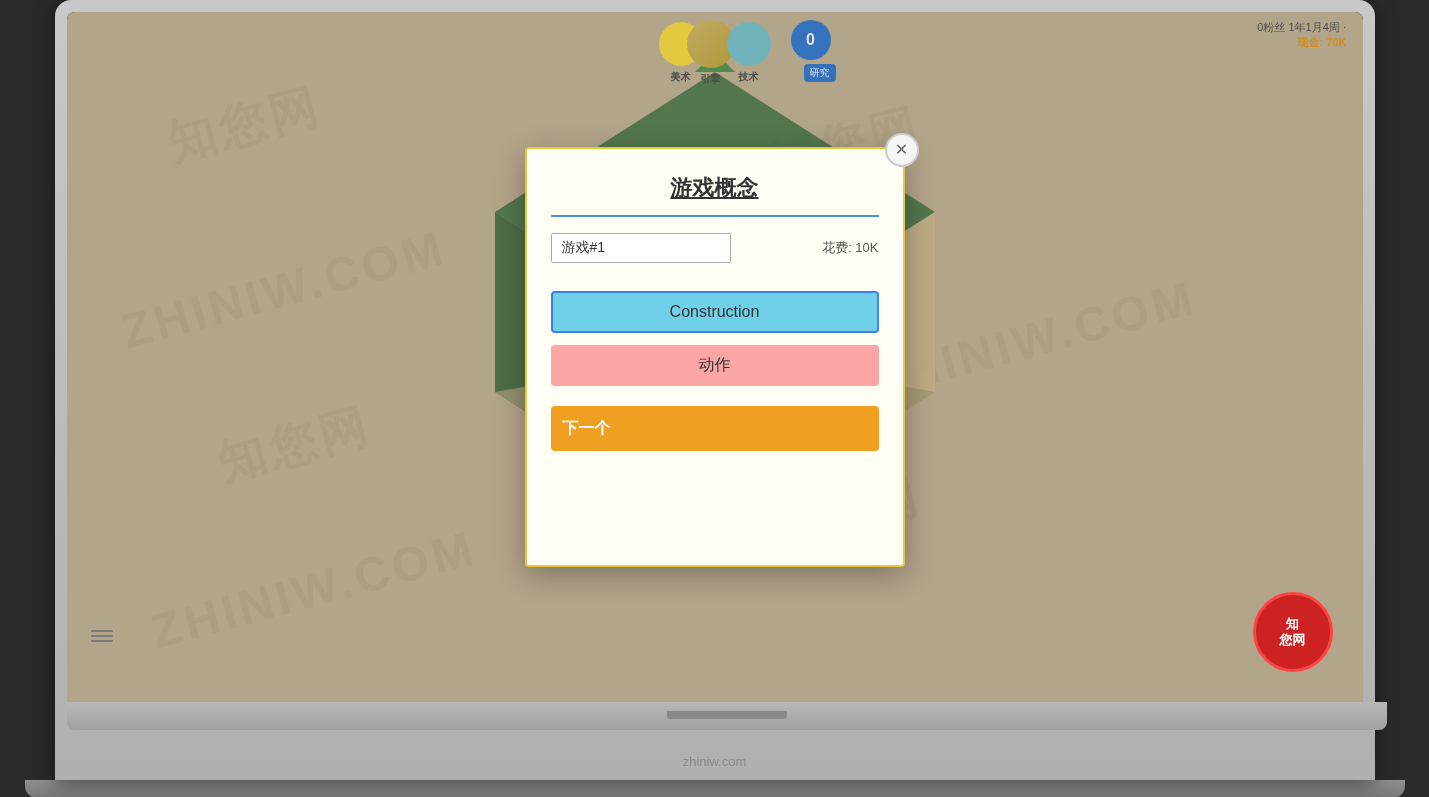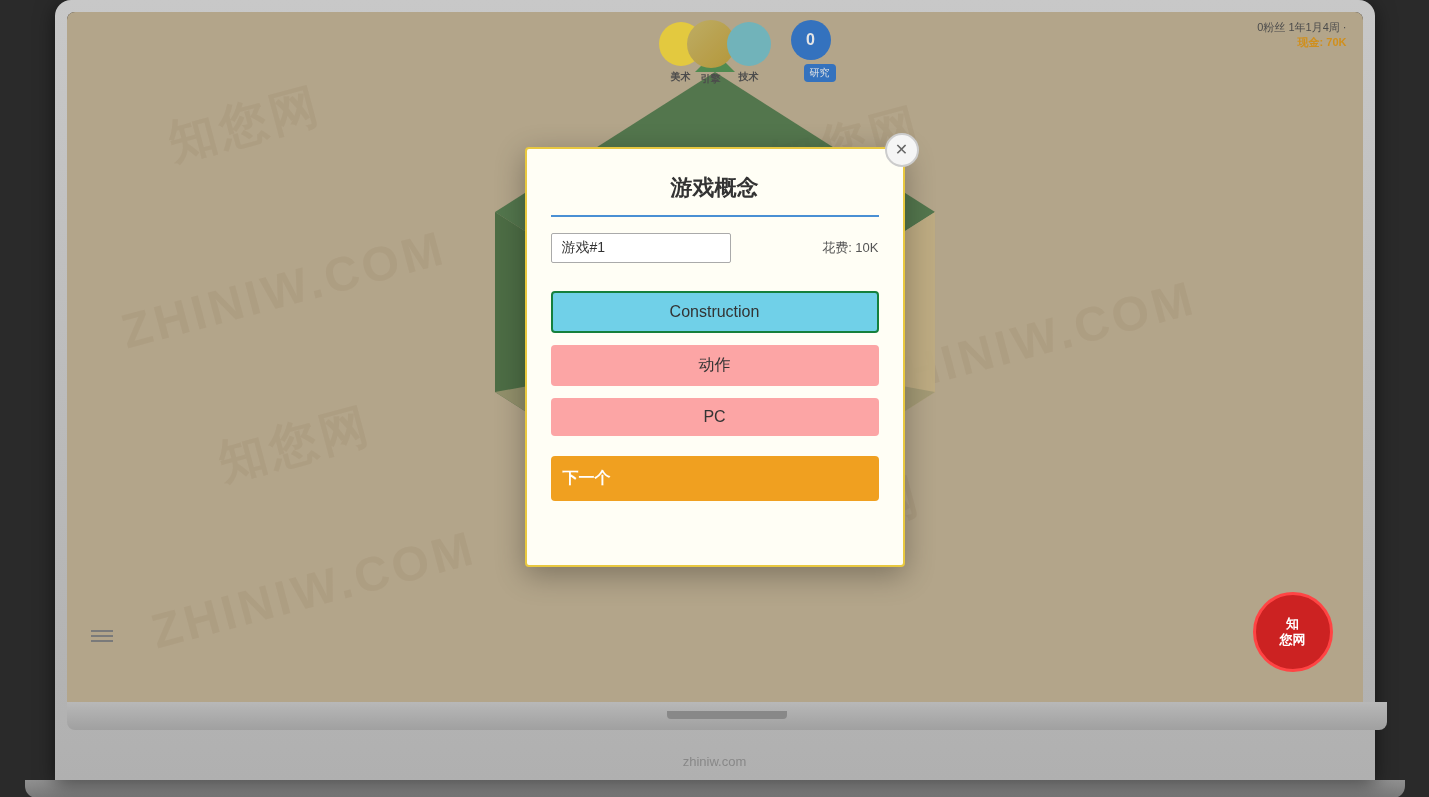--- a/index.html
+++ b/index.html
@@ -261,20 +261,21 @@
     }
 
     .dialog-title {
       text-align: center;
       font-size: 22px;
       font-weight: bold;
       color: #333;
       margin-bottom: 16px;
       padding-bottom: 12px;
       border-bottom: 2px solid #4a90d4;
+      text-decoration: underline;
     }
 
     .dialog-row-name {
       display: flex;
       align-items: center;
       justify-content: space-between;
       margin-bottom: 28px;
     }
 
     .name-input {
@@ -301,21 +302,21 @@
       border: none;
       border-radius: 4px;
       font-size: 16px;
       color: #333;
       cursor: pointer;
       text-align: center;
     }
 
     .dialog-btn-selected {
       background: #70d0e8;
-      border: 2px solid #15803d;
+      border: 2px solid #3b82f6;
     }
 
     .dialog-next-btn {
       display: block;
       width: 100%;
       padding: 12px;
       margin-top: 20px;
       background: #f0a020;
       border: none;
       border-radius: 4px;
@@ -501,23 +502,20 @@
             </div>
 
             <button class="dialog-btn dialog-btn-selected">
               <span>Construction</span>
             </button>
 
             <button class="dialog-btn">
               <span>动作</span>
             </button>
 
-            <button class="dialog-btn">
-              <span>PC</span>
-            </button>
 
             <button class="dialog-next-btn">
               <span>下一个</span>
             </button>
           </div>
         </div>
 
         <div class="zhiniw-logo">
           <div class="zhiniw-logo-text">
             <div>知</div>

